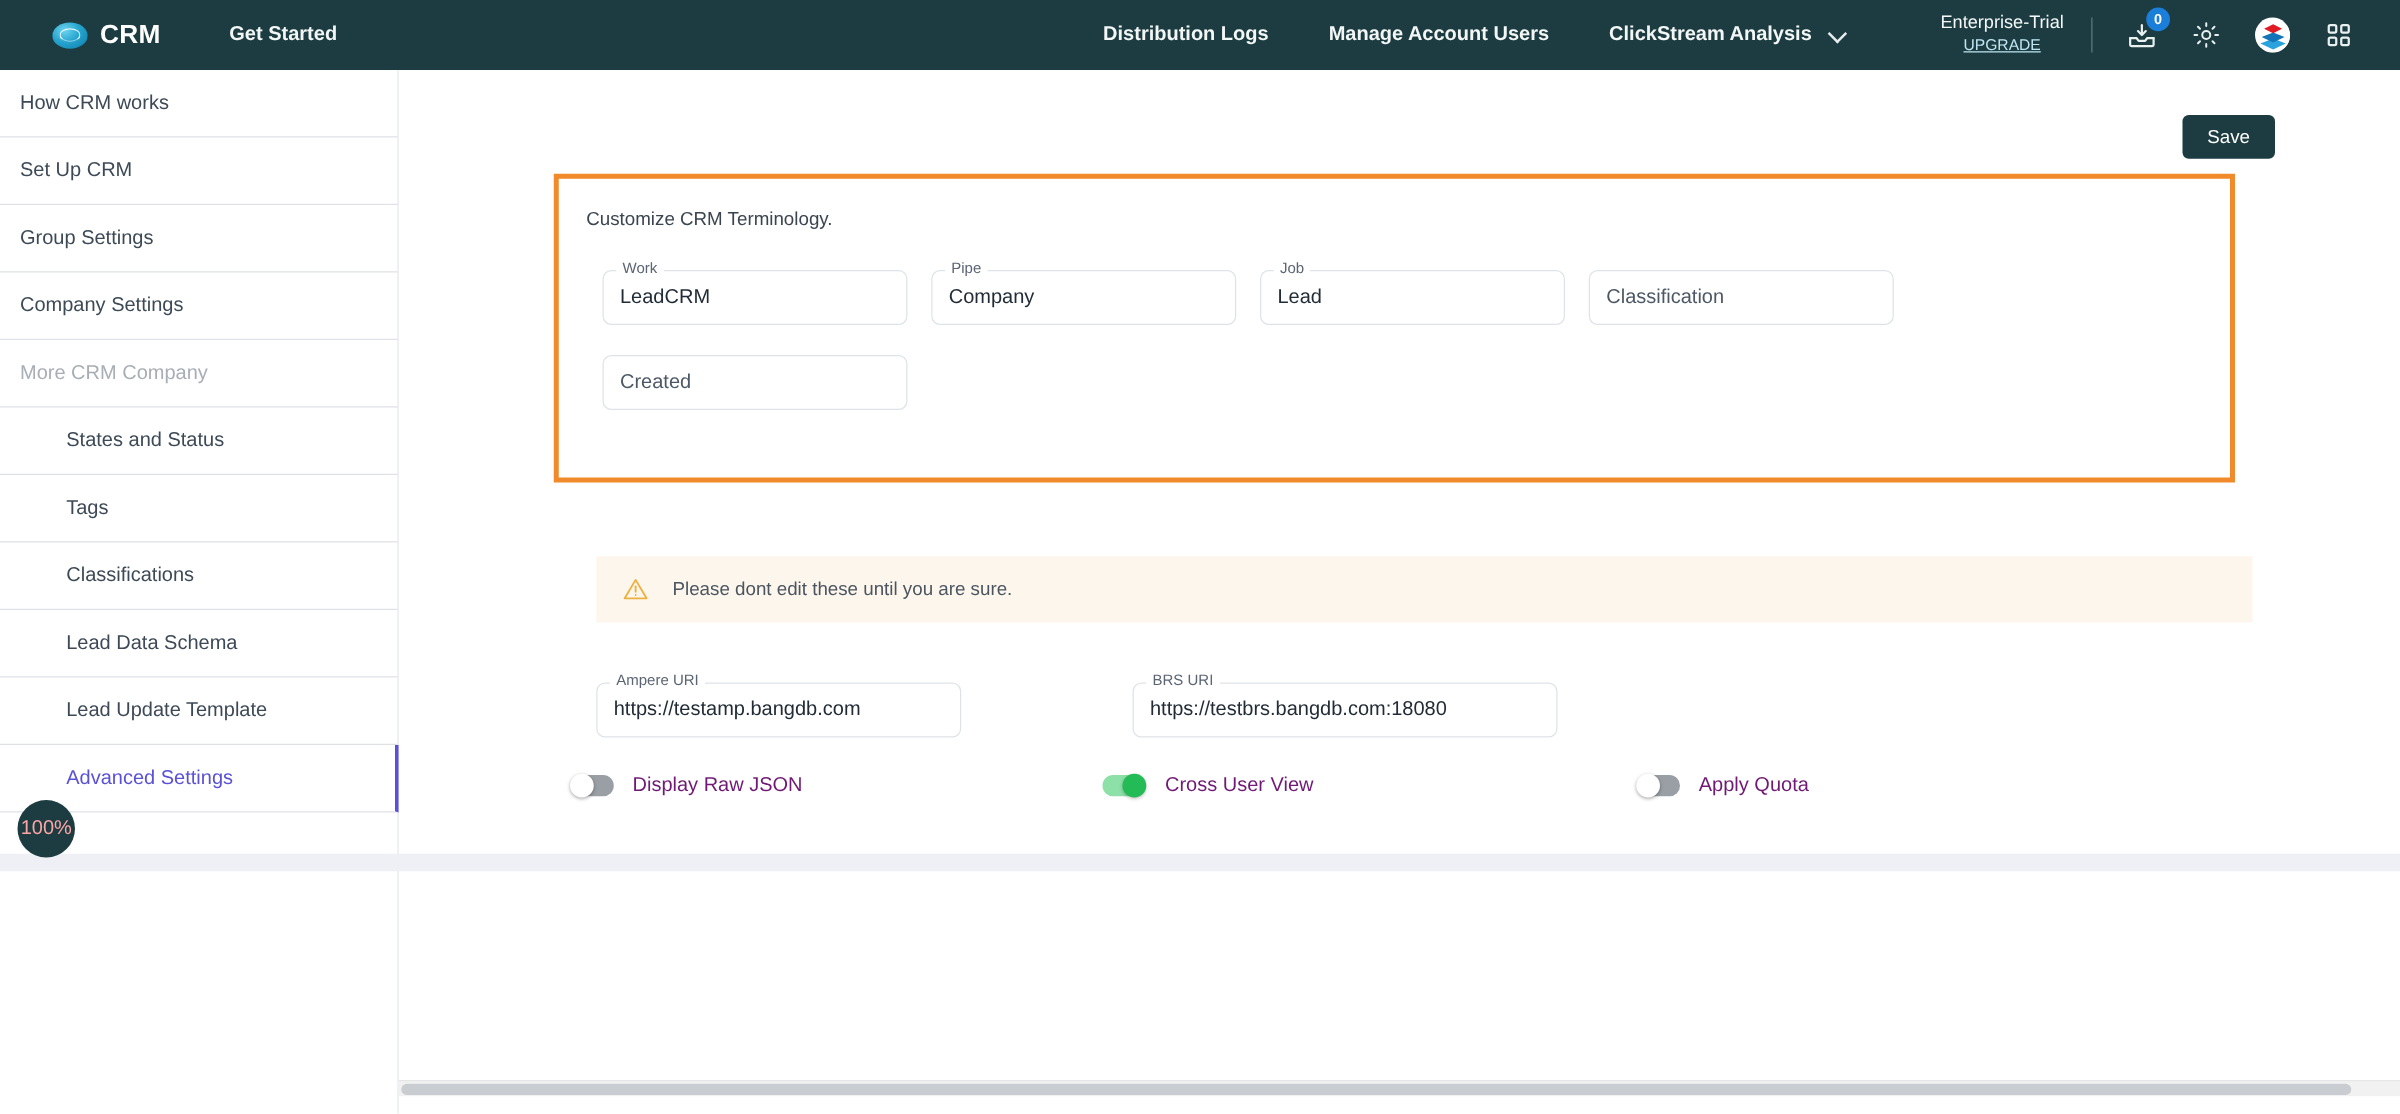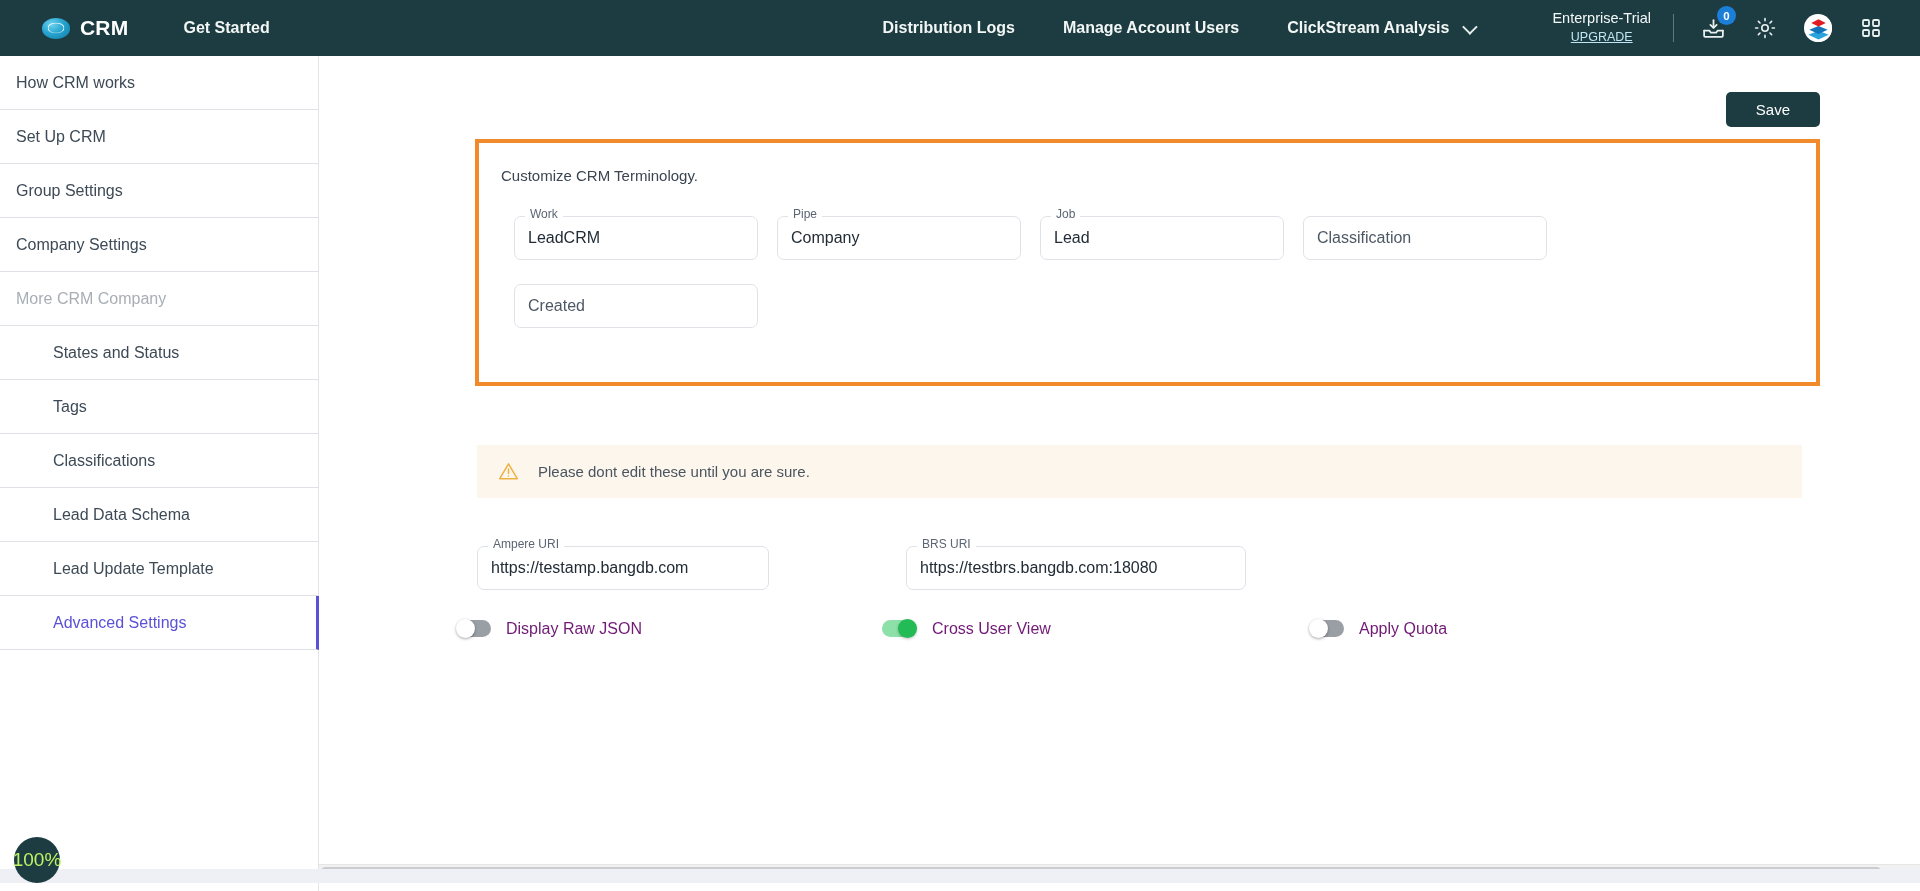--- a/index.html
+++ b/index.html
@@ -8,21 +8,21 @@
     width: 1920px;
     height: 891px;
     overflow: hidden;
     font-family: "Liberation Sans", sans-serif;
     background: #ffffff;
   }
 
   #app {
     position: relative;
     width: 1920px;
-    height: 883px;
+    height: 697px;
     background: #ffffff;
   }
 
   
   .navbar {
     position: absolute;
     top: 0; left: 0;
     width: 1920px;
     height: 56px;
     background: #1c3c41;
@@ -200,27 +200,27 @@
     position: absolute;
     top: 36px; right: 100px;
   }
   .save-btn {
     background: #1c3c41;
     color: #ffffff;
     border: none;
     border-radius: 5px;
     font-size: 15px;
     font-family: "Liberation Sans", sans-serif;
-    padding: 9px 30px;
+    padding: 9px 20px;
     cursor: pointer;
   }
 
   .term-box {
     position: absolute;
-    top: 83px; left: 156px;
+    top: 83px; left: 124px;
     width: 1345px;
     height: 247px;
     border: 4px solid #f08a2a;
     background: #ffffff;
   }
   .term-caption {
     position: absolute;
     top: 24px; left: 22px;
     font-size: 15px;
     color: #3a4550;
@@ -331,26 +331,26 @@
   .bottom-strip {
     position: absolute;
     left: 0; bottom: 0;
     width: 1920px; height: 14px;
     background: #eef0f5;
   }
 
   
   .zoom-badge {
     position: absolute;
-    left: 14px; bottom: 0px;
+    left: 14px; bottom: 11px;
     width: 46px; height: 46px;
     border-radius: 50%;
     background: #1c3c41;
-    color: #bef264;
-    font-size: 19px;
+    color: #fca5a5;
+    font-size: 16px;
     display: flex;
     align-items: center;
     justify-content: center;
     z-index: 20;
     cursor: pointer;
   }
 </style>
 </head>
 <body>
 

